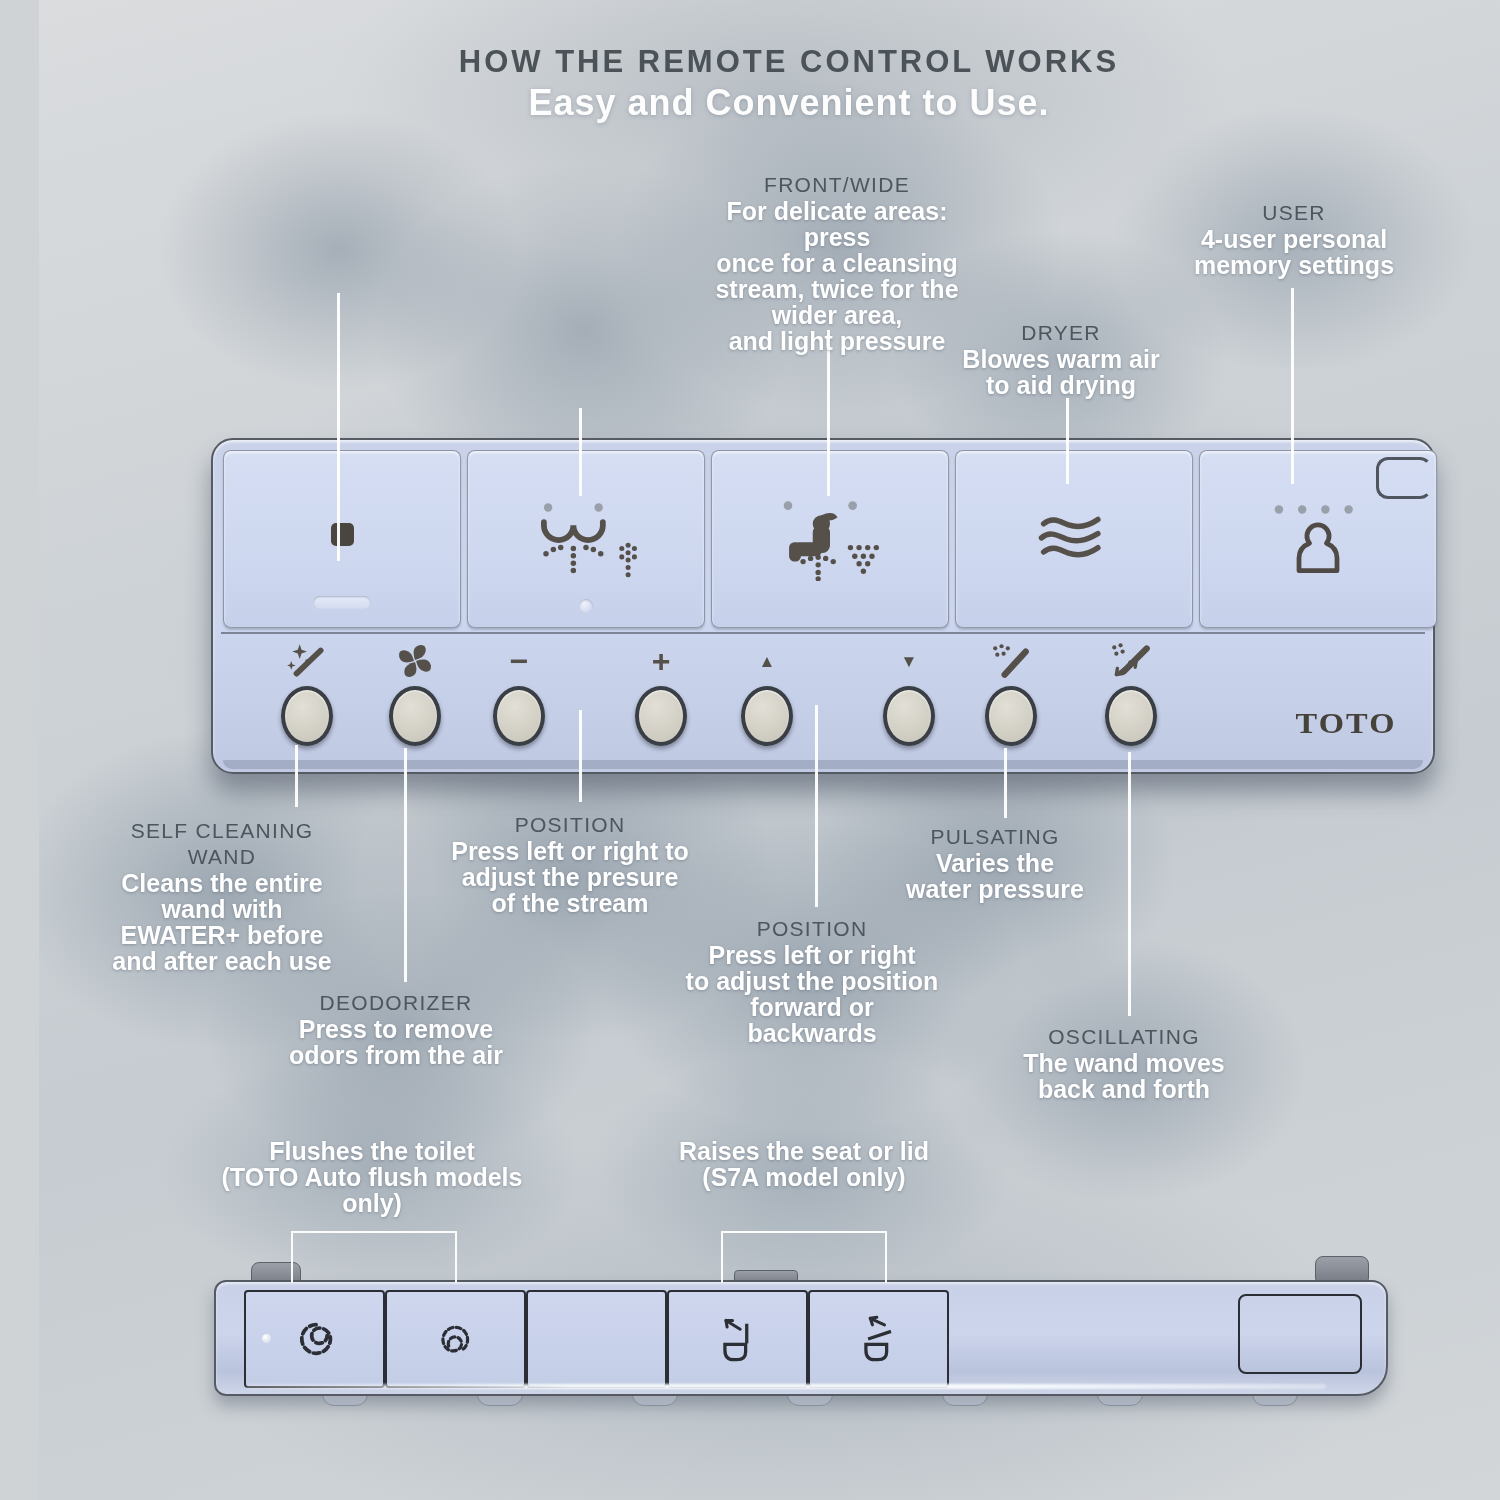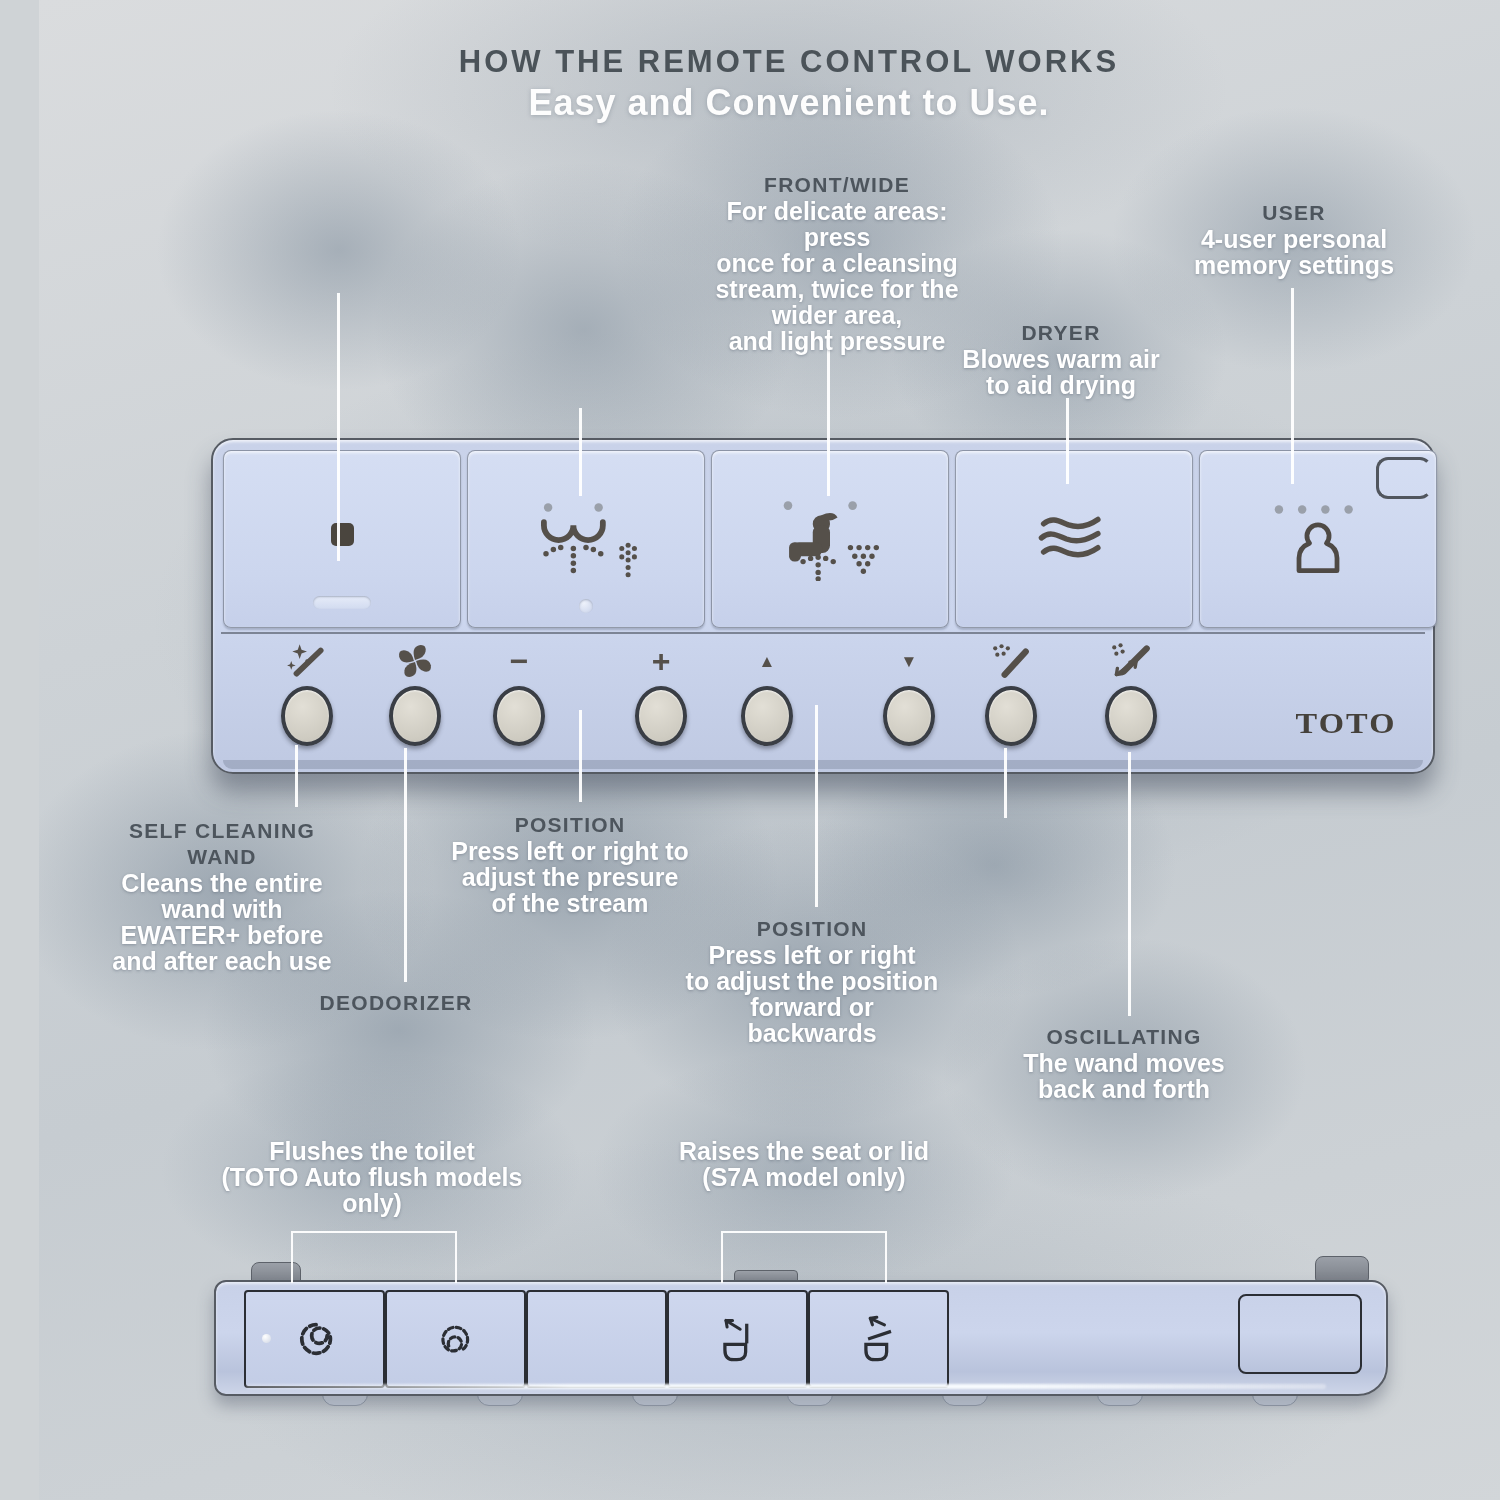--- a/index.html
+++ b/index.html
@@ -21,21 +21,21 @@
     radial-gradient(300px 170px at 332px 1170px, rgba(125,140,155,.45), transparent 70%),
     radial-gradient(300px 170px at 765px 1170px, rgba(125,140,155,.45), transparent 70%),
     radial-gradient(900px 420px at 760px 620px, rgba(130,145,160,.38), transparent 72%),
     radial-gradient(820px 300px at 760px 1350px, rgba(130,145,160,.3), transparent 72%),
     radial-gradient(600px 240px at 740px 90px, rgba(130,143,156,.35), transparent 75%);}
   .t1{position:absolute;left:0;right:0;top:44px;text-align:center;font-size:31px;font-weight:bold;
       letter-spacing:3px;color:#4b5359;z-index:4;}
   .t2{position:absolute;left:0;right:0;top:82px;text-align:center;font-size:36px;font-weight:bold;
       letter-spacing:1px;color:#fdfdfd;z-index:4;text-shadow:0 1px 4px rgba(90,100,115,.35);}
   .co{position:absolute;z-index:4;text-align:center;}
-  .co-title{font-size:21px;font-weight:bold;letter-spacing:1.3px;color:#4d555d;white-space:pre-line;line-height:26px;}
+  .co-title{font-size:21px;font-weight:normal;letter-spacing:1.3px;color:#4d555d;white-space:pre-line;line-height:26px;}
   .co-desc{font-size:25px;font-weight:bold;color:#ffffff;line-height:26px;white-space:pre-line;
       text-shadow:0 1px 3px rgba(80,92,106,.45);}
   .line{position:absolute;width:2.5px;background:rgba(255,255,255,.95);z-index:3;}
   .bracket{position:absolute;border:2.5px solid rgba(255,255,255,.95);border-bottom:none;z-index:3;}
   
   .rfront{position:absolute;left:172px;top:438px;width:1220px;height:332px;z-index:2;
     background:linear-gradient(180deg,#c9d2e9,#ccd6ee 55%,#bfc9e2);border:2px solid #565b63;border-radius:22px;
     box-shadow:0 18px 24px rgba(55,65,82,.45), inset 0 2px 3px rgba(255,255,255,.7);}
   .rfront:after{content:"";position:absolute;left:10px;right:10px;bottom:3px;height:9px;
     border-radius:0 0 16px 16px;background:rgba(110,120,140,.35);}
@@ -118,22 +118,29 @@
 wand with
 EWATER+ before
 and after each use</div>
   </div>
   <div class="co" style="left:400px;top:812px;width:262px">
     <div class="co-title">POSITION</div>
     <div class="co-desc">Press left or right to
 adjust the presure
 of the stream</div>
   </div>
+  <div class="co" style="left:835px;top:824px;width:242px">
+    <div class="co-title">PULSATING</div>
+    <div class="co-desc">Varies the
+water pressure</div>
+  </div>
   <div class="co" style="left:236px;top:990px;width:242px">
     <div class="co-title">DEODORIZER</div>
+    <div class="co-desc">Press to remove
+odors from the air</div>
   </div>
   <div class="co" style="left:645px;top:916px;width:256px">
     <div class="co-title">POSITION</div>
     <div class="co-desc">Press left or right
 to adjust the position
 forward or backwards</div>
   </div>
   <div class="co" style="left:964px;top:1024px;width:242px">
     <div class="co-title">OSCILLATING</div>
     <div class="co-desc">The wand moves

